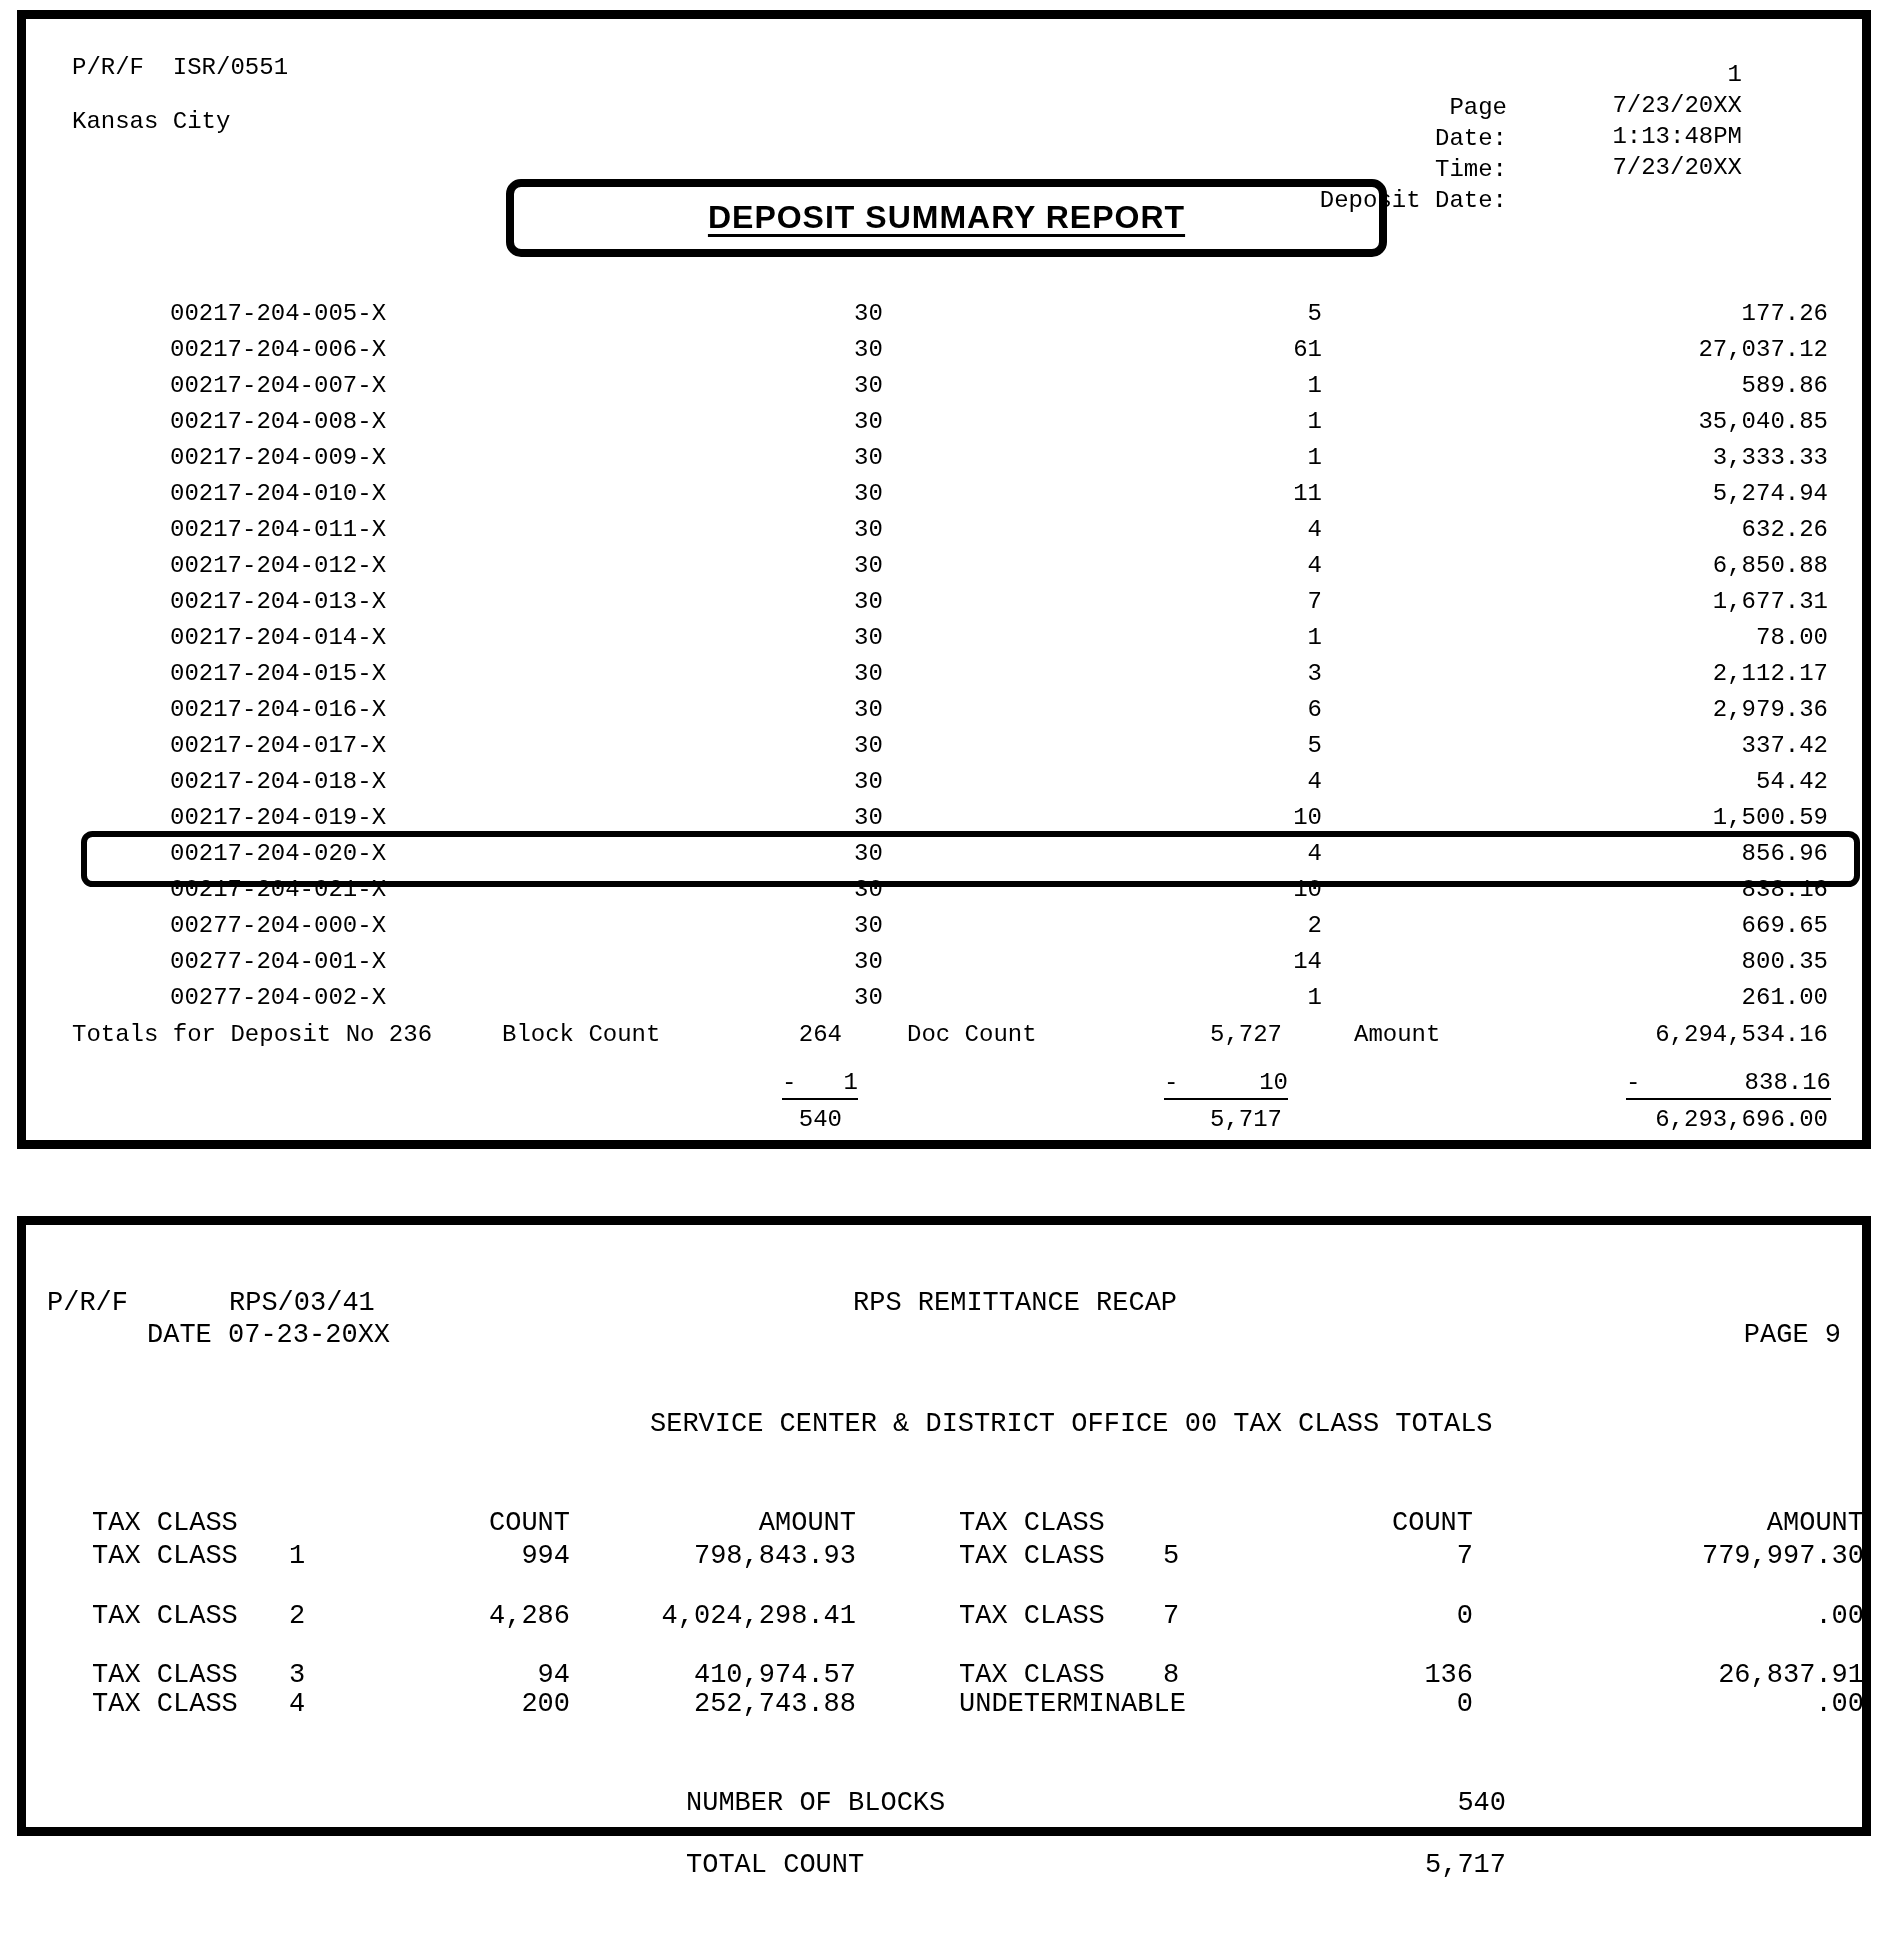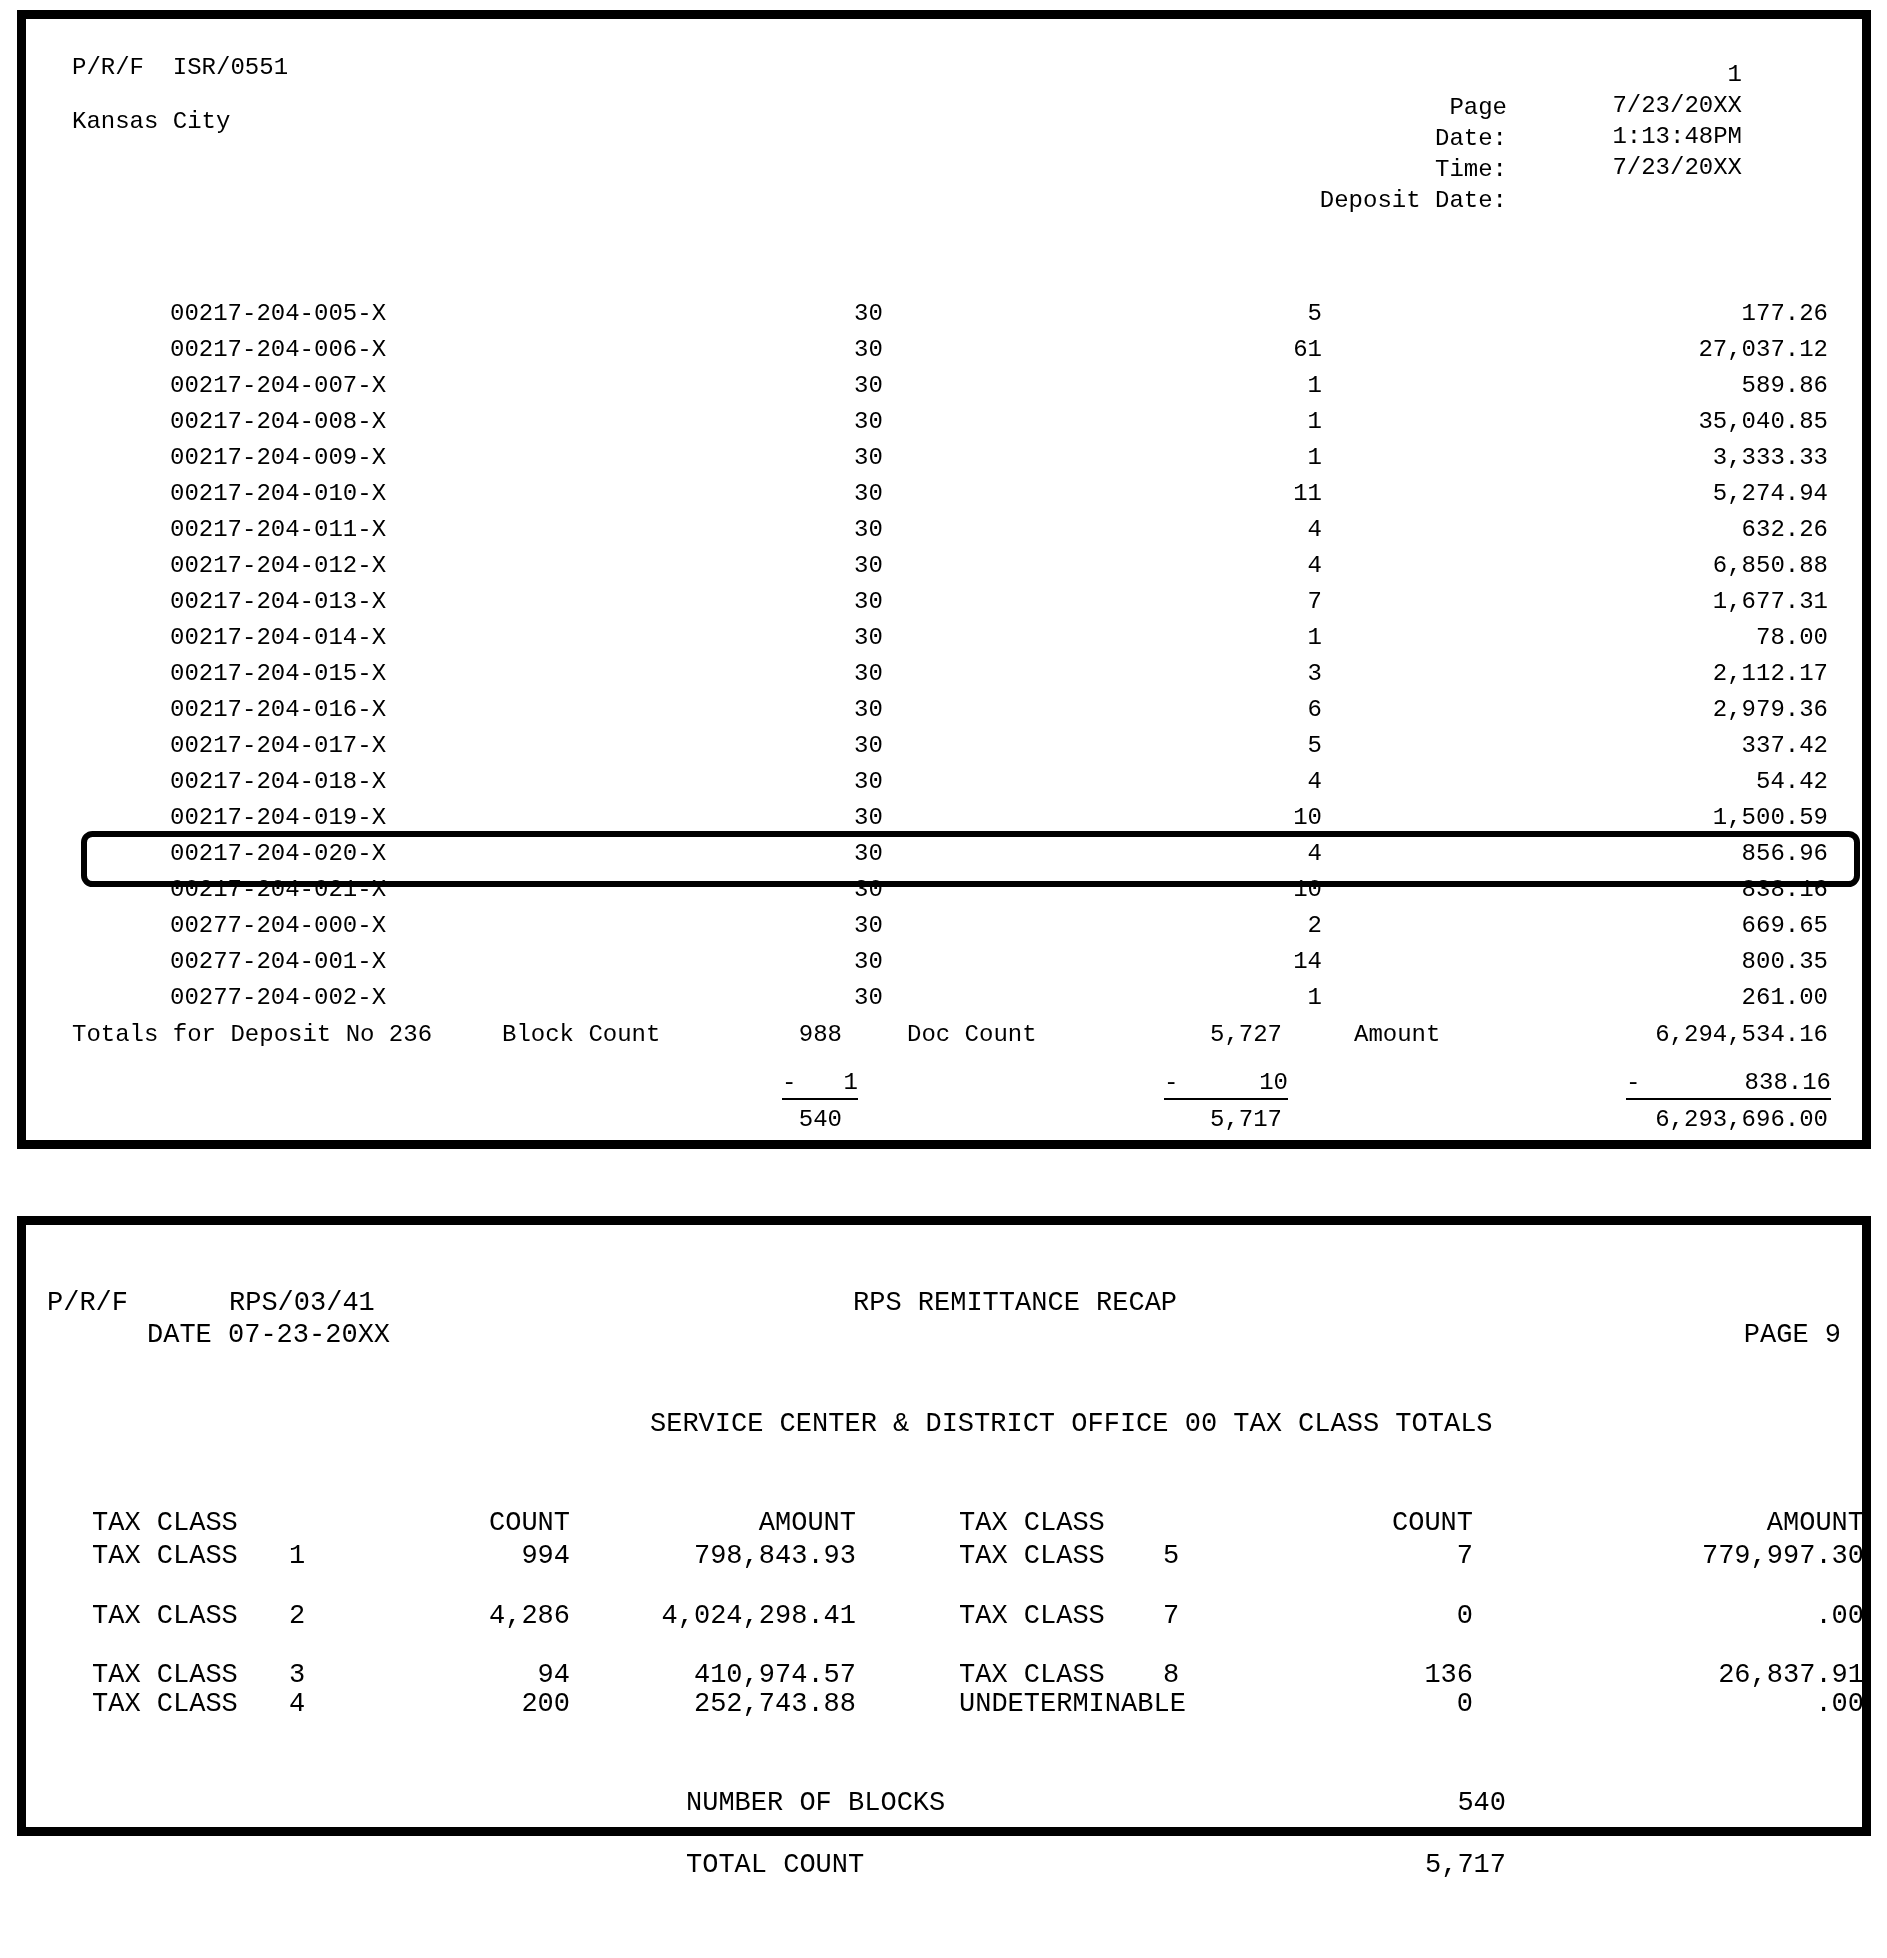--- a/index.html
+++ b/index.html
@@ -135,20 +135,23 @@
         <div class="meta-row">
         <span class="meta-label">Time:</span>
         <span class="meta-value">1:13:48PM</span>
       </div>
         <div class="meta-row">
         <span class="meta-label">Deposit Date:</span>
         <span class="meta-value">7/23/20XX</span>
       </div>
       </div>
 
+    <div class="title-box">
+      <span class="title-text">DEPOSIT SUMMARY REPORT</span>
+    </div>
 
     <div class="dep-rows">
 
     <div class="dep-row">
         <span class="c-id">00217-204-005-X</span>
         <span class="c-block">30</span>
         <span class="c-count">5</span>
         <span class="c-amount">177.26</span>
       </div>
         <div class="dep-row">
@@ -263,21 +266,21 @@
         <span class="c-id">00277-204-002-X</span>
         <span class="c-block">30</span>
         <span class="c-count">1</span>
         <span class="c-amount">261.00</span>
       </div>
       </div>
 
     <div class="tot-line tot-line1">
       <span class="t-label">Totals for Deposit No 236</span>
       <span class="t-bc-label">Block Count</span>
-      <span class="t-bc-val">988</span>
+      <span class="t-bc-val">264</span>
       <span class="t-dc-label">Doc Count</span>
       <span class="t-dc-val">5,727</span>
       <span class="t-am-label">Amount</span>
       <span class="t-am-val">6,294,534.16</span>
     </div>
 
     <div class="tot-line tot-line2">
       <div class="adj adj-bc">
         <span>-</span>
         <span>1</span>

